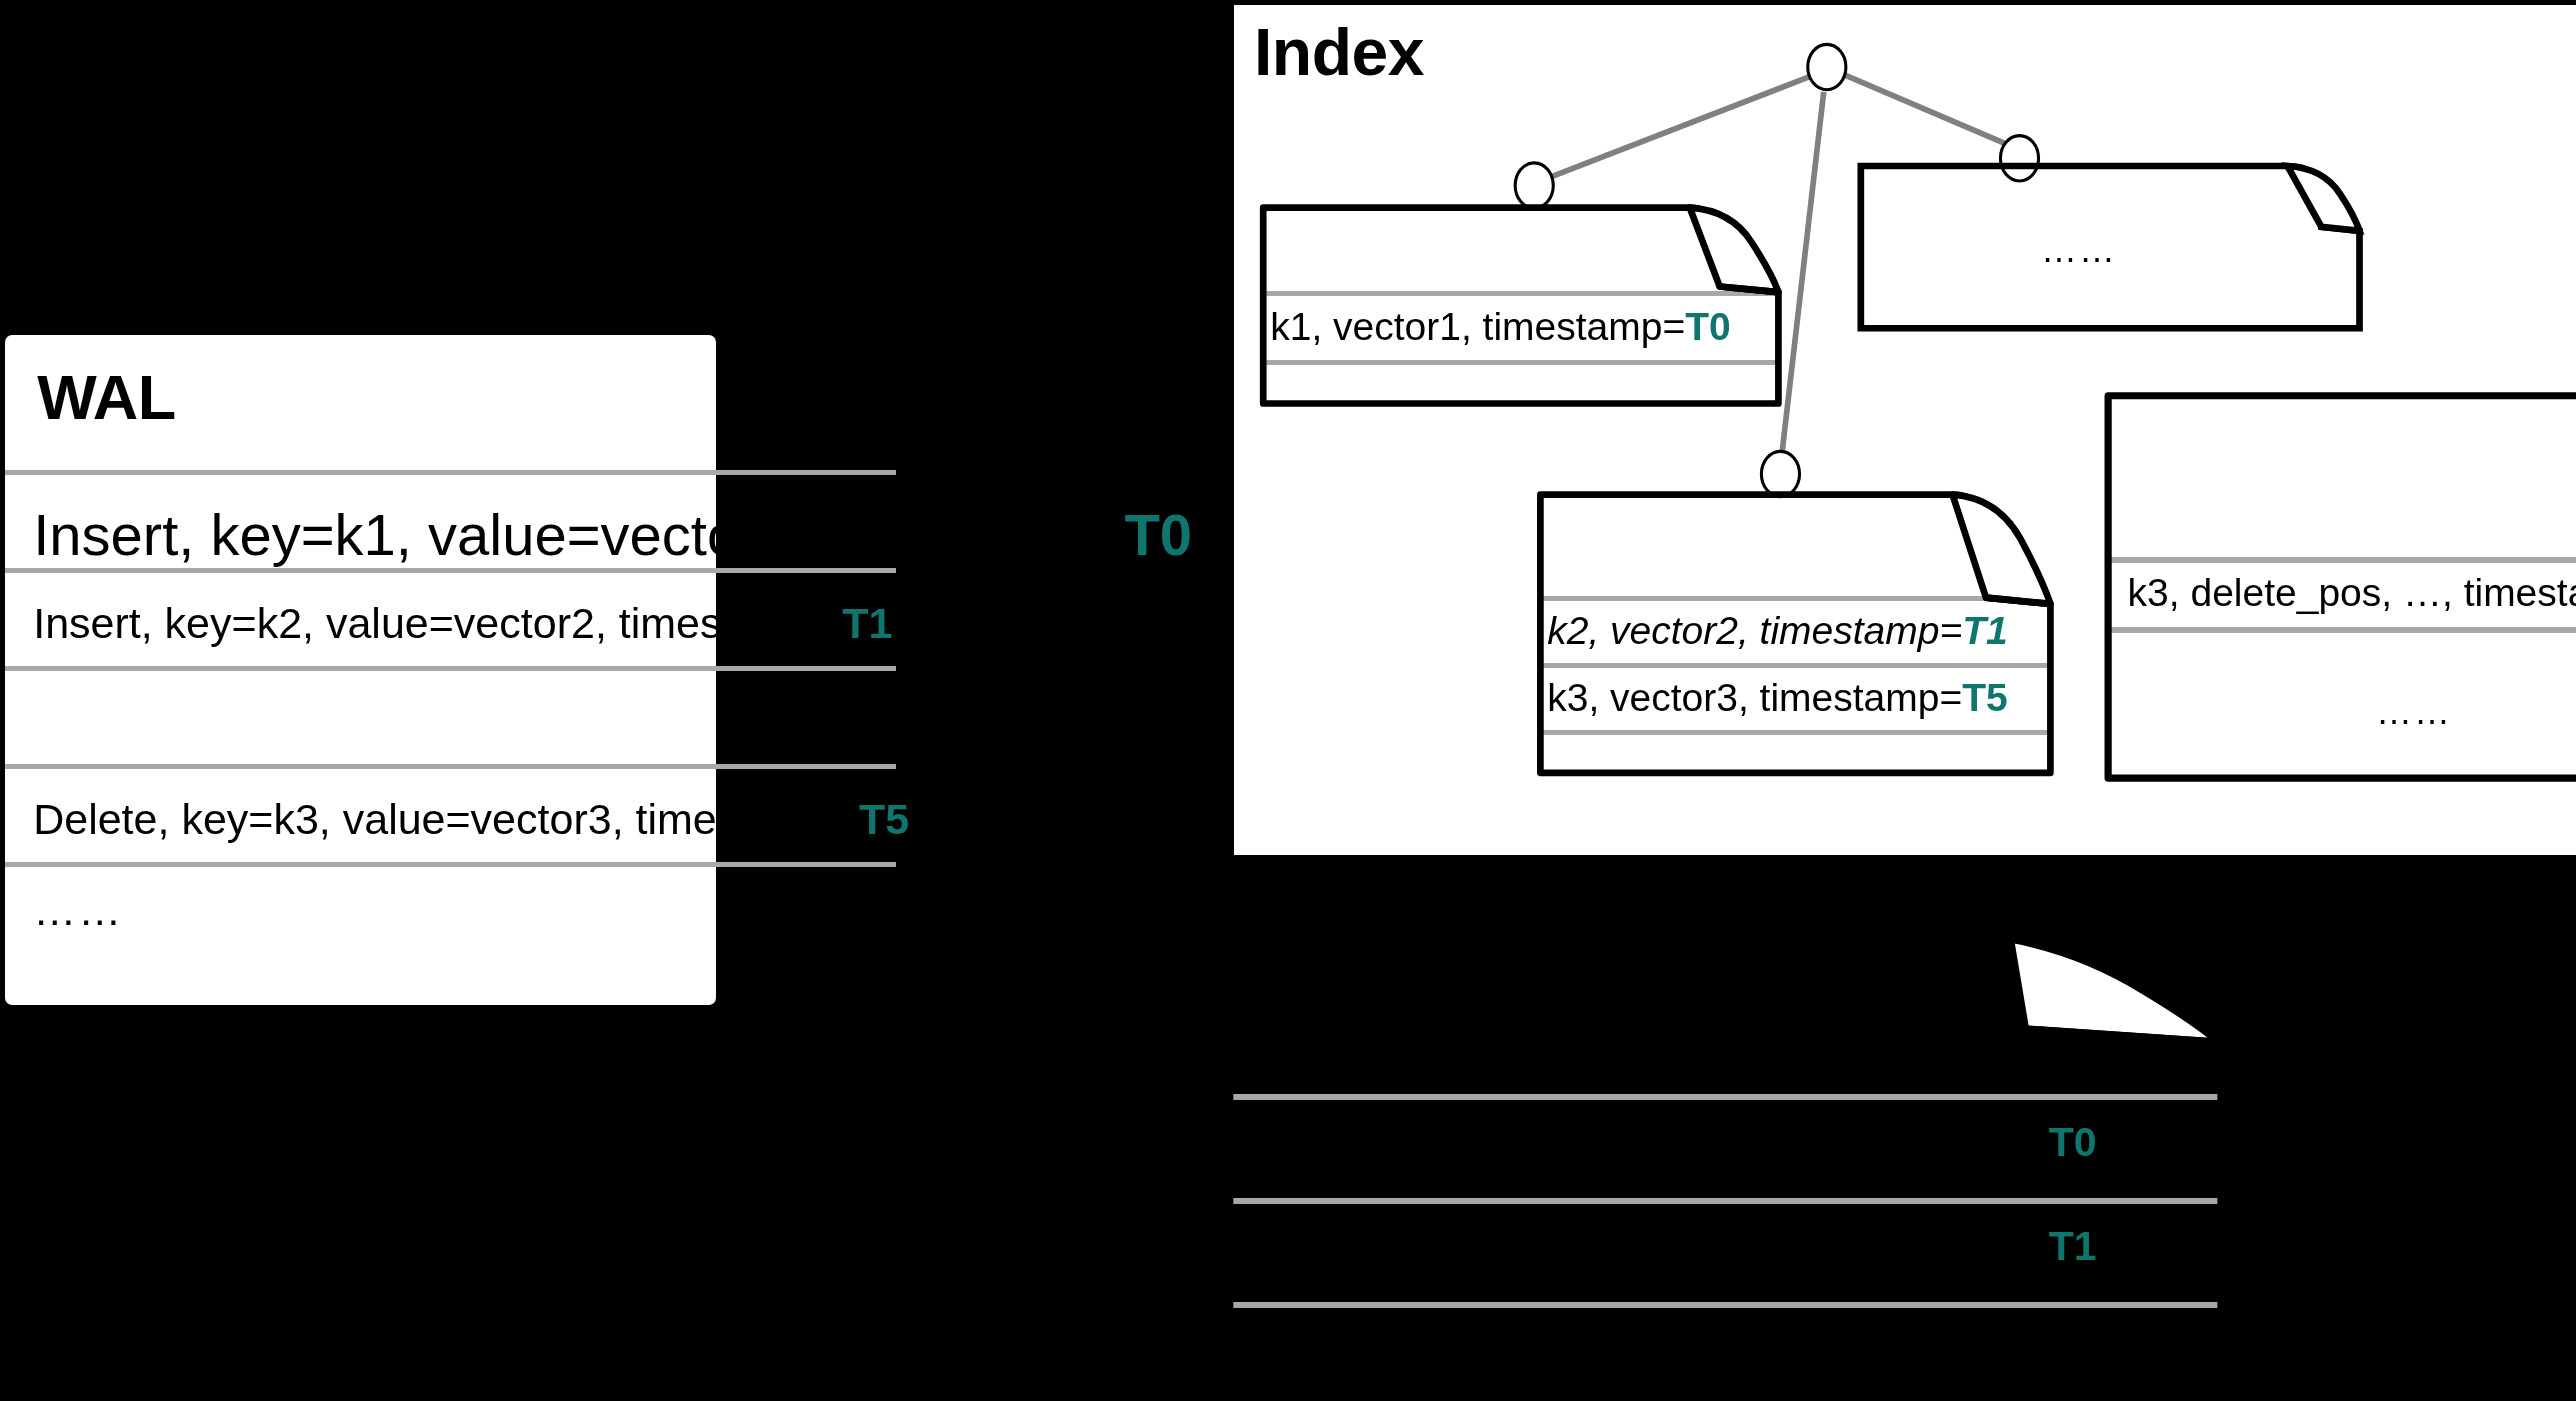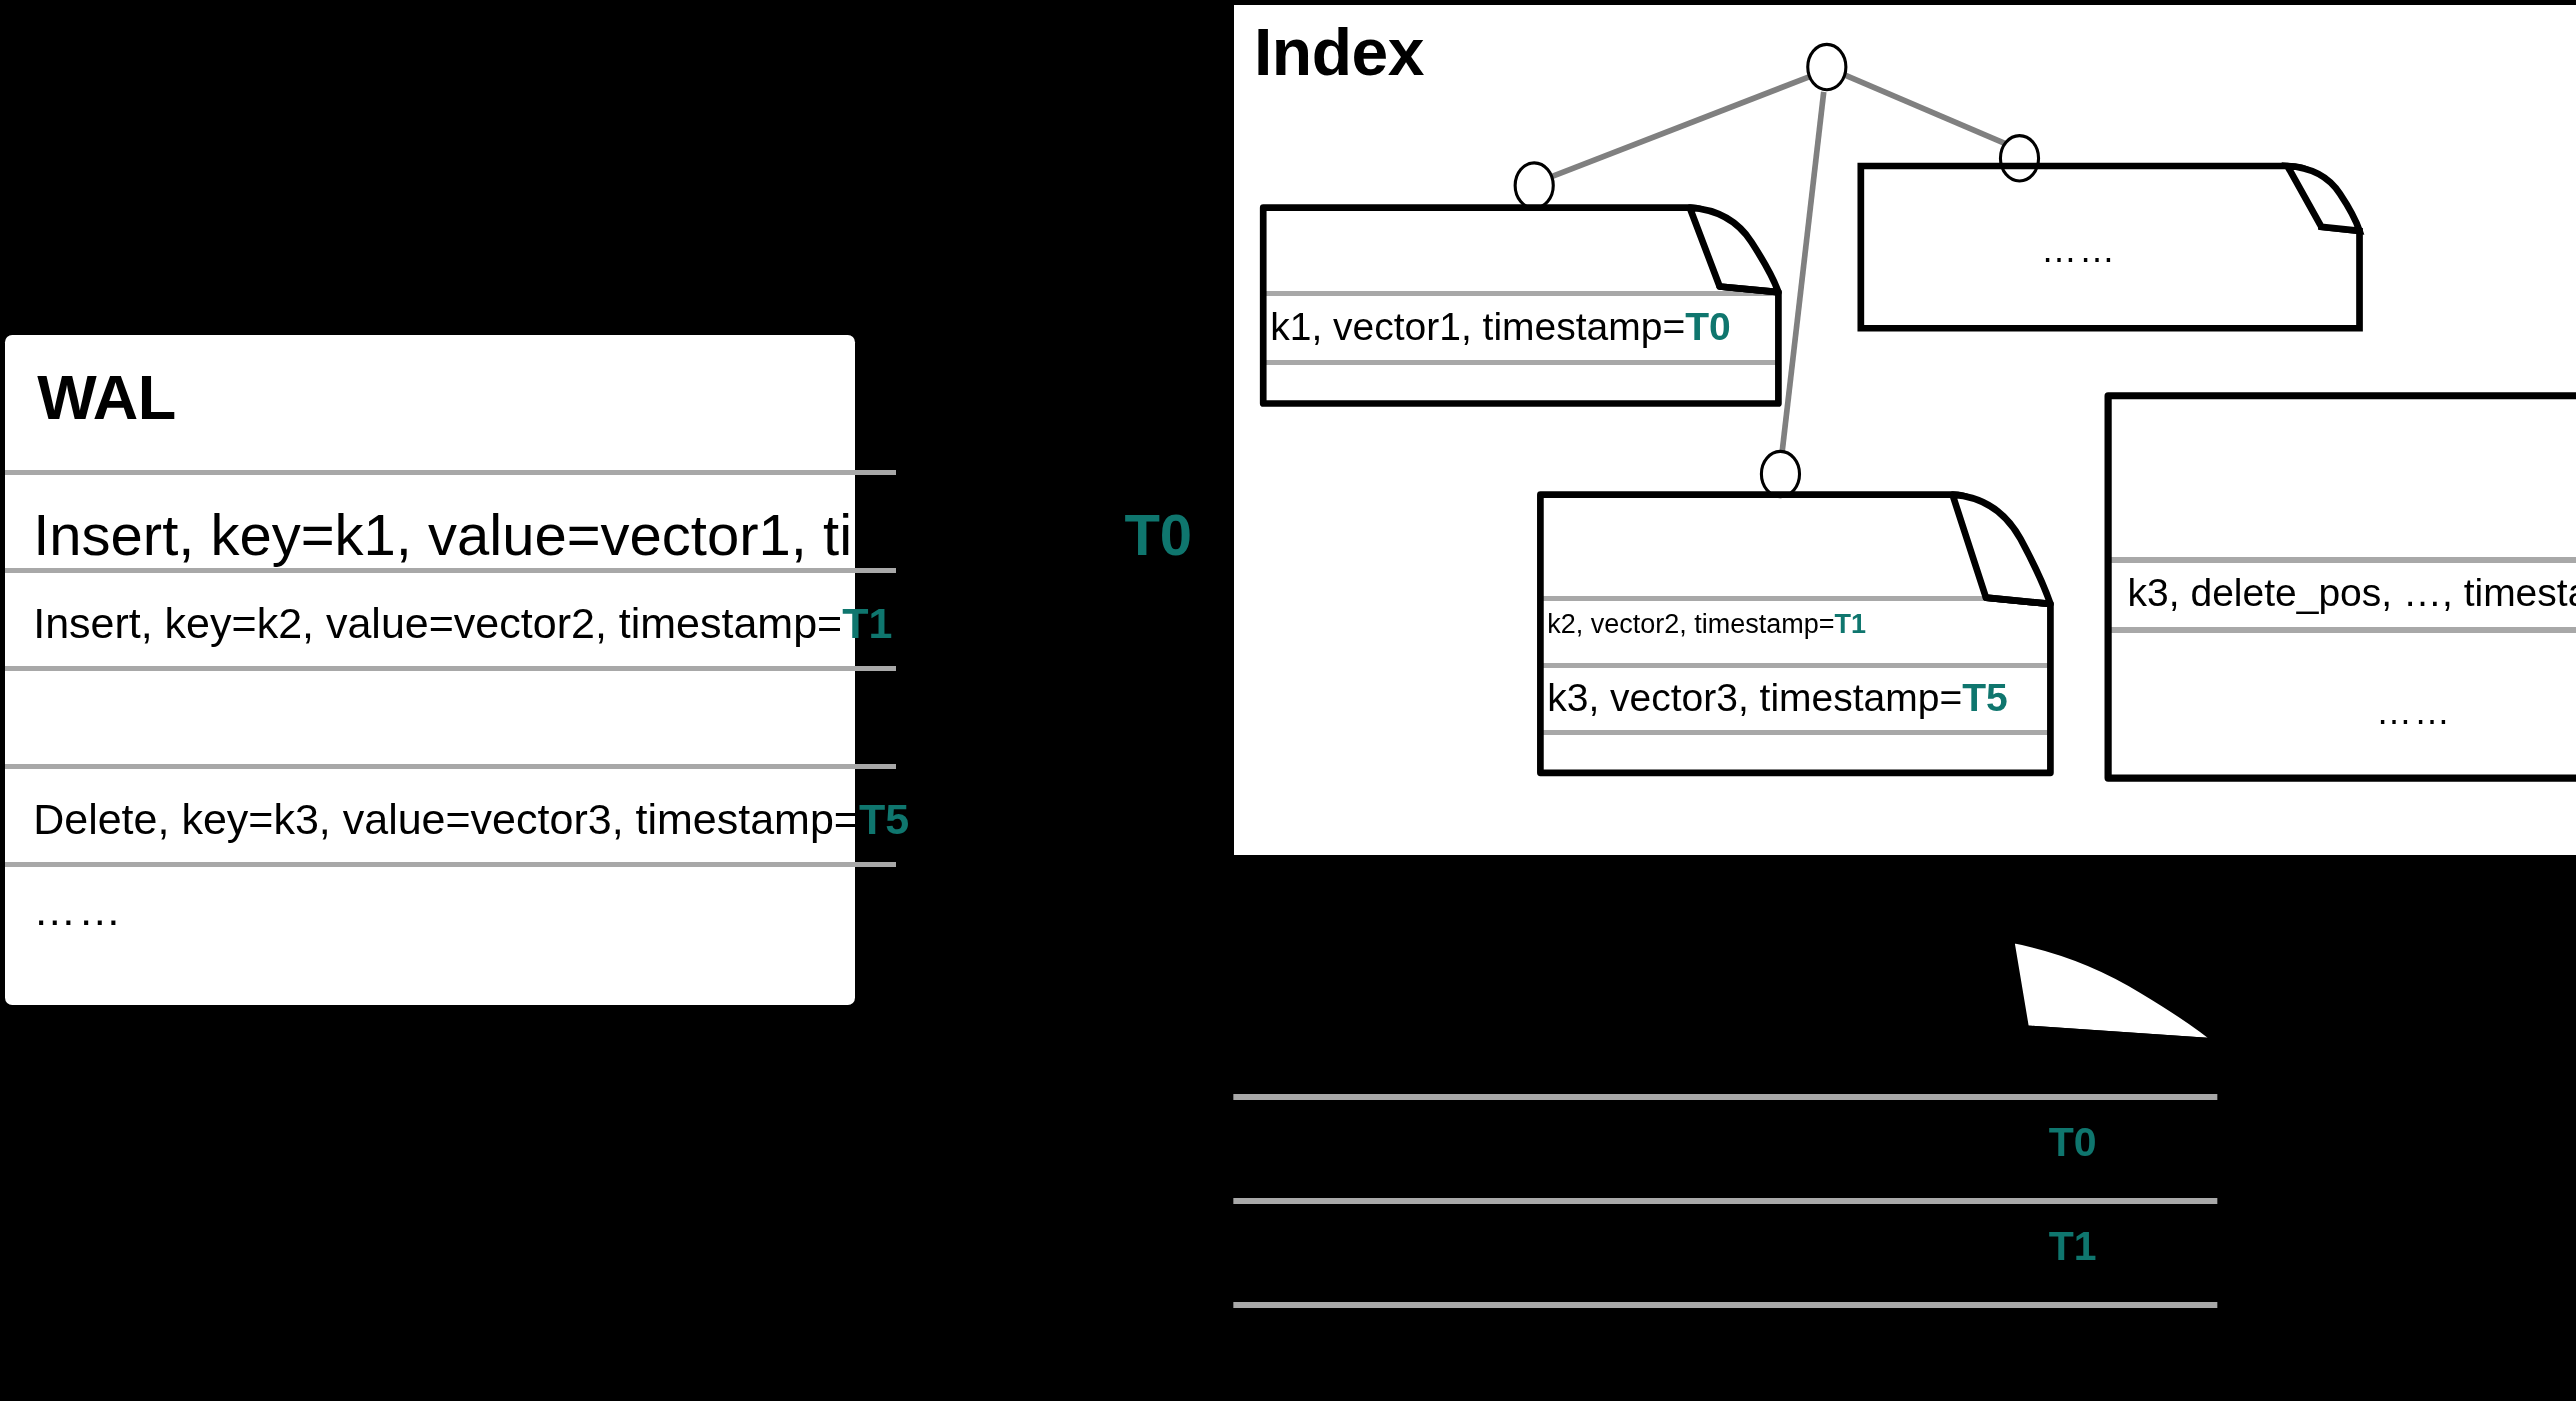--- a/index.html
+++ b/index.html
@@ -27,21 +27,21 @@
   .sep{position:absolute;background:#a8a8a8;}
   .ellipsis{position:absolute;color:#000;white-space:nowrap;letter-spacing:2.1px;}
   svg.ovl{position:absolute;left:0;top:0;width:2817px;height:1402px;pointer-events:none;}
   .docbox{position:absolute;}
 </style>
 </head>
 <body>
 
 <div id="canvas">
 
-  <div class="panel" style="left:5.2px;top:335px;width:850px;height:670px;border-radius:7.2px;">
+  <div class="panel" style="left:5.2px;top:335px;width:711px;height:670px;border-radius:7.2px;">
     <div class="panel-title" style="left:32px;top:26px;font-size:63px;">WAL</div>
 
     <div class="sep" style="left:0;top:135px;width:891px;height:4.6px;"></div>
     <div class="row-text" style="left:28px;top:166px;font-size:58px;">
       <span>Insert, key=k1, value=vector1, timestamp=</span><span class="ts">T0</span>
     </div>
 
     <div class="sep" style="left:0;top:233px;width:891px;height:4.6px;"></div>
     <div class="row-text" style="left:28px;top:264px;font-size:43px;">
       <span>Insert, key=k2, value=vector2, timestamp=</span><span class="ts">T1</span>
@@ -70,21 +70,21 @@
     <div class="sep" style="left:0;top:152px;width:515px;height:5.2px;"></div>
     <div class="ellipsis" style="left:191px;top:164px;font-size:36px;">……</div>
   </div>
 
   <div class="docbox" style="left:1861px;top:166px;width:500px;height:162px;">
     <div class="ellipsis" style="left:180px;top:63px;font-size:36px;">……</div>
   </div>
 
   <div class="docbox" style="left:1540px;top:495px;width:510px;height:278px;">
     <div class="sep" style="left:0;top:101px;width:510px;height:5.2px;"></div>
-    <div class="row-text" style="left:7.2px;top:114px;font-size:27px;">
+    <div class="row-text" style="left:7.2px;top:114px;font-size:39px;font-style:italic;">
       <span>k2, vector2, timestamp=</span><span class="ts">T1</span>
     </div>
     <div class="sep" style="left:0;top:168px;width:510px;height:5.2px;"></div>
     <div class="row-text" style="left:7.2px;top:181px;font-size:39px;">
       <span>k3, vector3, timestamp=</span><span class="ts">T5</span>
     </div>
     <div class="sep" style="left:0;top:235px;width:510px;height:5.2px;"></div>
     <div class="ellipsis" style="left:185px;top:246px;font-size:36px;">……</div>
   </div>
 

